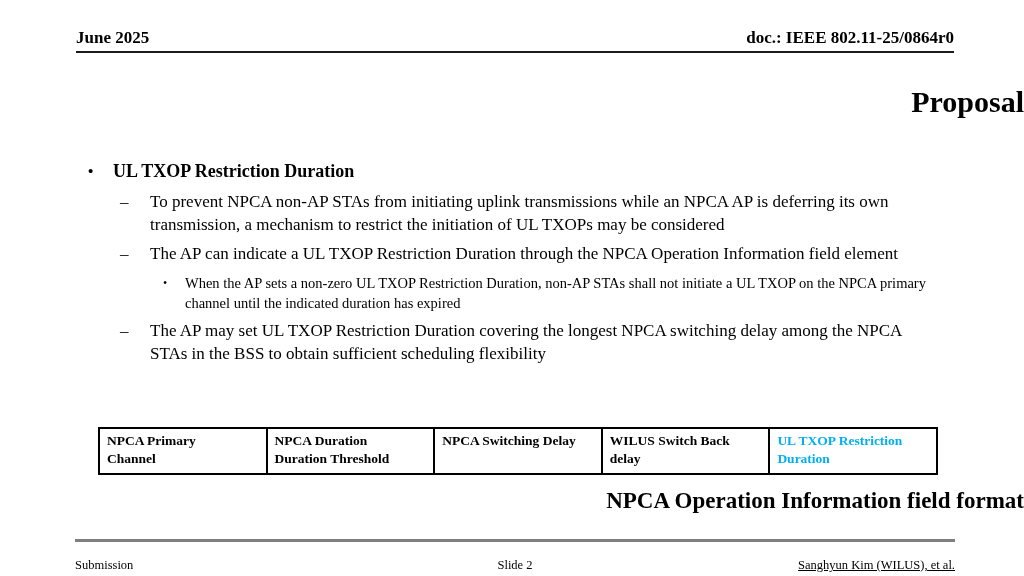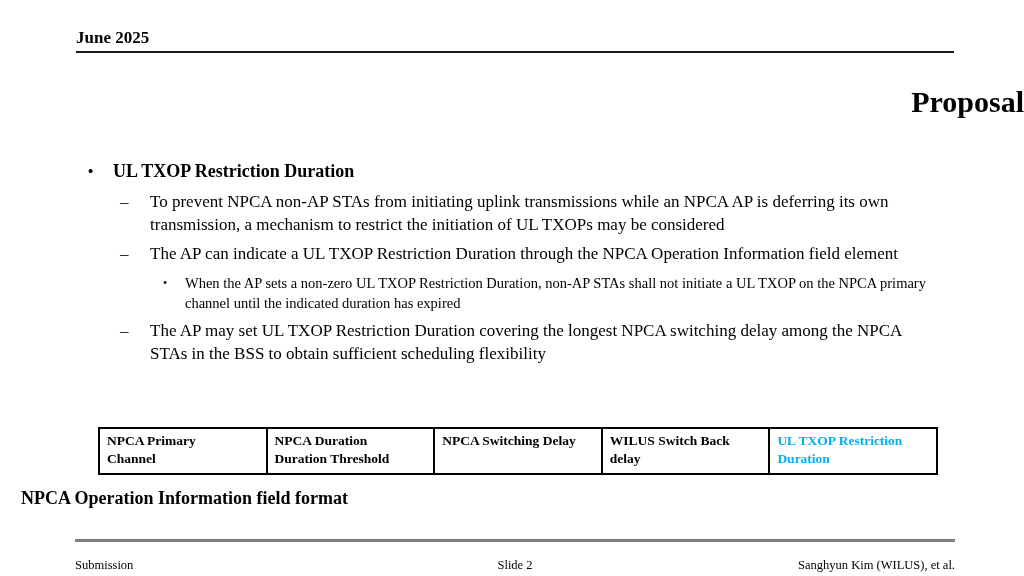--- a/index.html
+++ b/index.html
@@ -59,45 +59,46 @@
     padding:3px 24px 5px 7px;
     font-weight:bold;
     font-size:13.5px;
     line-height:1.32;
     vertical-align:top;
     height:36px;
   }
   .caption{
     position:absolute;
     left:0;right:0;top:488px;
-    text-align:left;
-    font-weight:bold;font-size:18px;margin-left:21px;
+    text-align:right;
+    font-weight:bold;font-size:23px;
   }
   
   .footer{
     position:absolute;
     left:75px;right:69px;top:539px;
     border-top:3px solid #7f7f7f;
     padding-top:16px;
     display:grid;
     grid-template-columns:1fr auto 1fr;
     align-items:baseline;
     font-size:12.5px;line-height:1.2;
   }
   .footer .f-left{text-align:left;}
   .footer .f-center{text-align:center;}
-  .footer .f-right{text-align:right;}
+  .footer .f-right{text-align:right;text-decoration:underline;}
 </style>
 </head>
 <body>
 
 <div class="slide">
 
   <div class="header">
     <span>June 2025</span>
+    <span>doc.: IEEE 802.11-25/0864r0</span>
   </div>
 
   <div class="title">Proposal</div>
 
   <div class="bullets">
 
     <div class="b-row l1">
       <span class="b-marker">•</span>
       <span class="b-text">UL TXOP Restriction Duration</span>
     </div>

